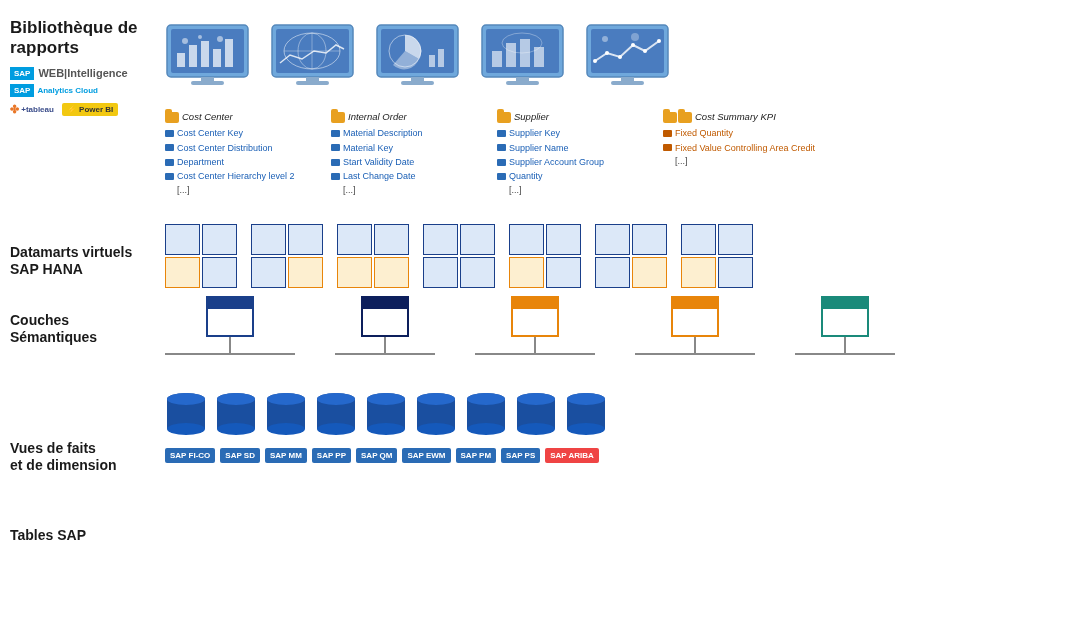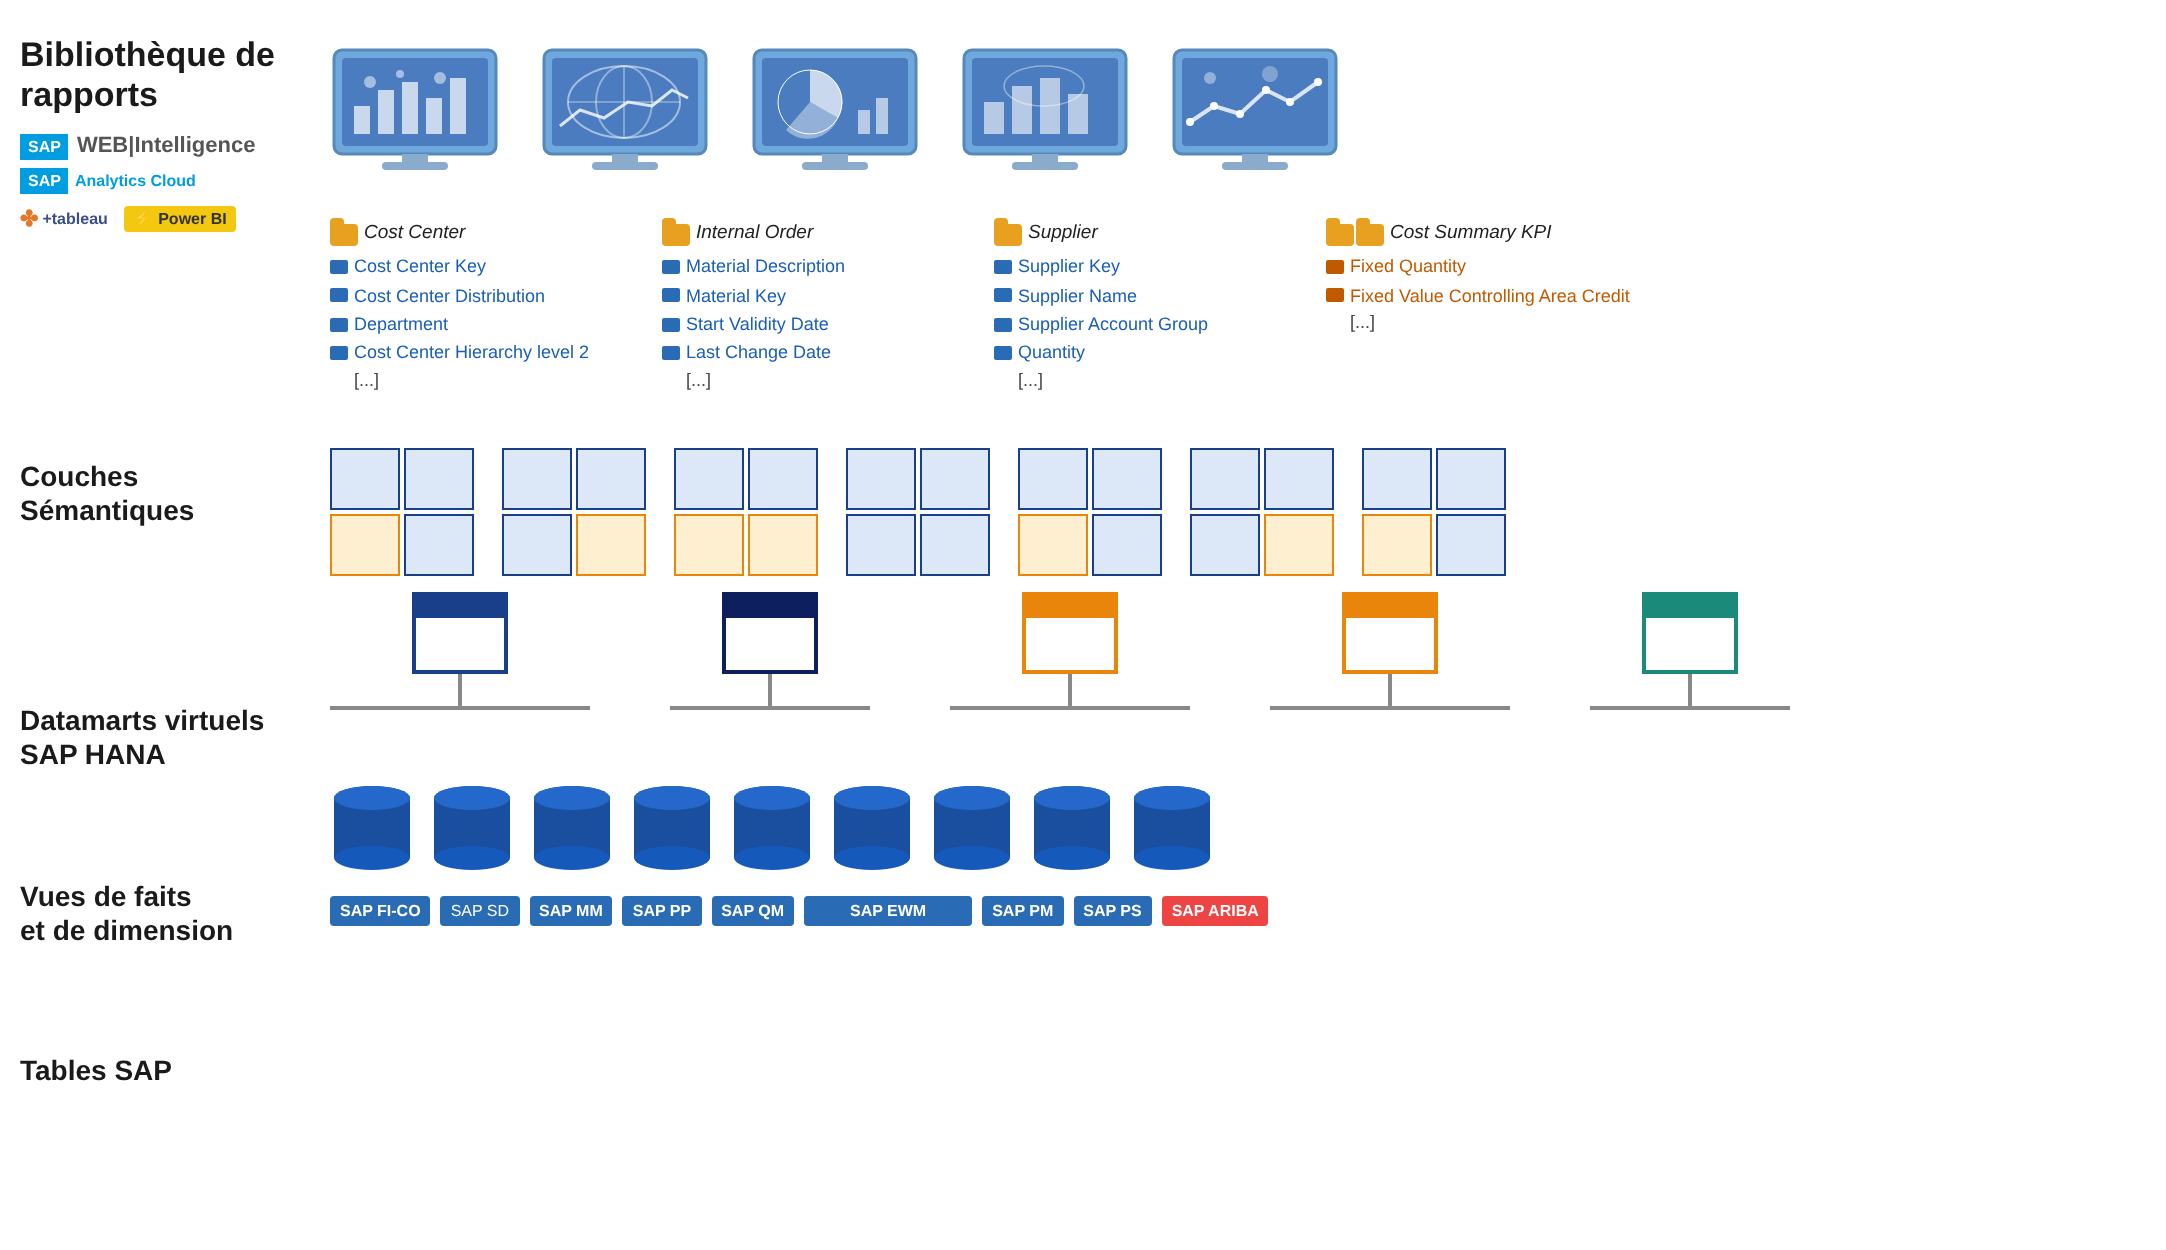--- a/index.html
+++ b/index.html
@@ -166,26 +166,26 @@
         <div style="display:flex;align-items:center;gap:2px;">
           <span style="color:#e97627;font-size:11px;font-weight:900;">✤</span>
           <span style="font-size:8px;color:#3b4d8a;font-weight:700;">+tableau</span>
         </div>
         <div style="background:#f2c811;color:#333;font-size:8px;font-weight:700;padding:2px 5px;border-radius:2px;">⚡ Power BI</div>
       </div>
     </div>
 
     <div style="display:flex;flex-direction:column;gap:0;">
       <div style="height:96px;display:flex;align-items:center;"></div>
+      <div style="height:82px;display:flex;align-items:center;">
+        <span style="font-size:14px;font-weight:800;color:#1a1a1a;line-height:1.2;">Datamarts virtuels<br>SAP HANA</span>
+      </div>
       <div style="height:108px;display:flex;align-items:flex-start;padding-top:10px;">
         <span style="font-size:14px;font-weight:800;color:#1a1a1a;line-height:1.2;">Couches
 Sémantiques</span>
-      </div>
-      <div style="height:82px;display:flex;align-items:center;">
-        <span style="font-size:14px;font-weight:800;color:#1a1a1a;line-height:1.2;">Datamarts virtuels<br>SAP HANA</span>
       </div>
       <div style="height:95px;display:flex;align-items:center;">
         <span style="font-size:14px;font-weight:800;color:#1a1a1a;line-height:1.2;">Vues de faits<br>et de dimension</span>
       </div>
       <div style="height:60px;display:flex;align-items:center;">
         <span style="font-size:14px;font-weight:800;color:#1a1a1a;">Tables SAP</span>
       </div>
     </div>
   </div>
 
@@ -546,24 +546,24 @@
         <ellipse cx="21" cy="8" rx="19" ry="6" fill="#1a4fa0"></ellipse>
         <rect x="2" y="8" width="38" height="30" fill="#1a4fa0"></rect>
         <ellipse cx="21" cy="38" rx="19" ry="6" fill="#1559bb"></ellipse>
         <ellipse cx="21" cy="8" rx="19" ry="6" fill="#2568cc"></ellipse>
       </svg>
 
     </div>
 
     <div style="display:flex;gap:5px;padding:4px 10px;">
       <div style="background:#2a6bb5;color:#fff;font-size:8px;font-weight:700;padding:3px 5px;border-radius:2px;white-space:nowrap;">SAP FI-CO</div>
-      <div style="background:#2a6bb5;color:#fff;font-size:8px;font-weight:400;padding:3px 5px;border-radius:2px;white-space:nowrap;">SAP SD</div>
+      <div style="background:#2a6bb5;color:#fff;font-size:8px;font-weight:700;padding:3px 5px;border-radius:2px;white-space:nowrap;">SAP SD</div>
       <div style="background:#2a6bb5;color:#fff;font-size:8px;font-weight:700;padding:3px 5px;border-radius:2px;white-space:nowrap;">SAP MM</div>
       <div style="background:#2a6bb5;color:#fff;font-size:8px;font-weight:700;padding:3px 5px;border-radius:2px;white-space:nowrap;">SAP PP</div>
       <div style="background:#2a6bb5;color:#fff;font-size:8px;font-weight:700;padding:3px 5px;border-radius:2px;white-space:nowrap;">SAP QM</div>
-      <div style="background:#2a6bb5;color:#fff;font-size:8px;font-weight:700;padding:3px 23px;border-radius:2px;white-space:nowrap;">SAP EWM</div>
+      <div style="background:#2a6bb5;color:#fff;font-size:8px;font-weight:700;padding:3px 5px;border-radius:2px;white-space:nowrap;">SAP EWM</div>
       <div style="background:#2a6bb5;color:#fff;font-size:8px;font-weight:700;padding:3px 5px;border-radius:2px;white-space:nowrap;">SAP PM</div>
       <div style="background:#2a6bb5;color:#fff;font-size:8px;font-weight:700;padding:3px 5px;border-radius:2px;white-space:nowrap;">SAP PS</div>
       <div style="background:#ef4444;color:#fff;font-size:8px;font-weight:700;padding:3px 5px;border-radius:2px;white-space:nowrap;">SAP ARIBA</div>
     </div>
 
   </div>
 </div>
 
 </body></html>

